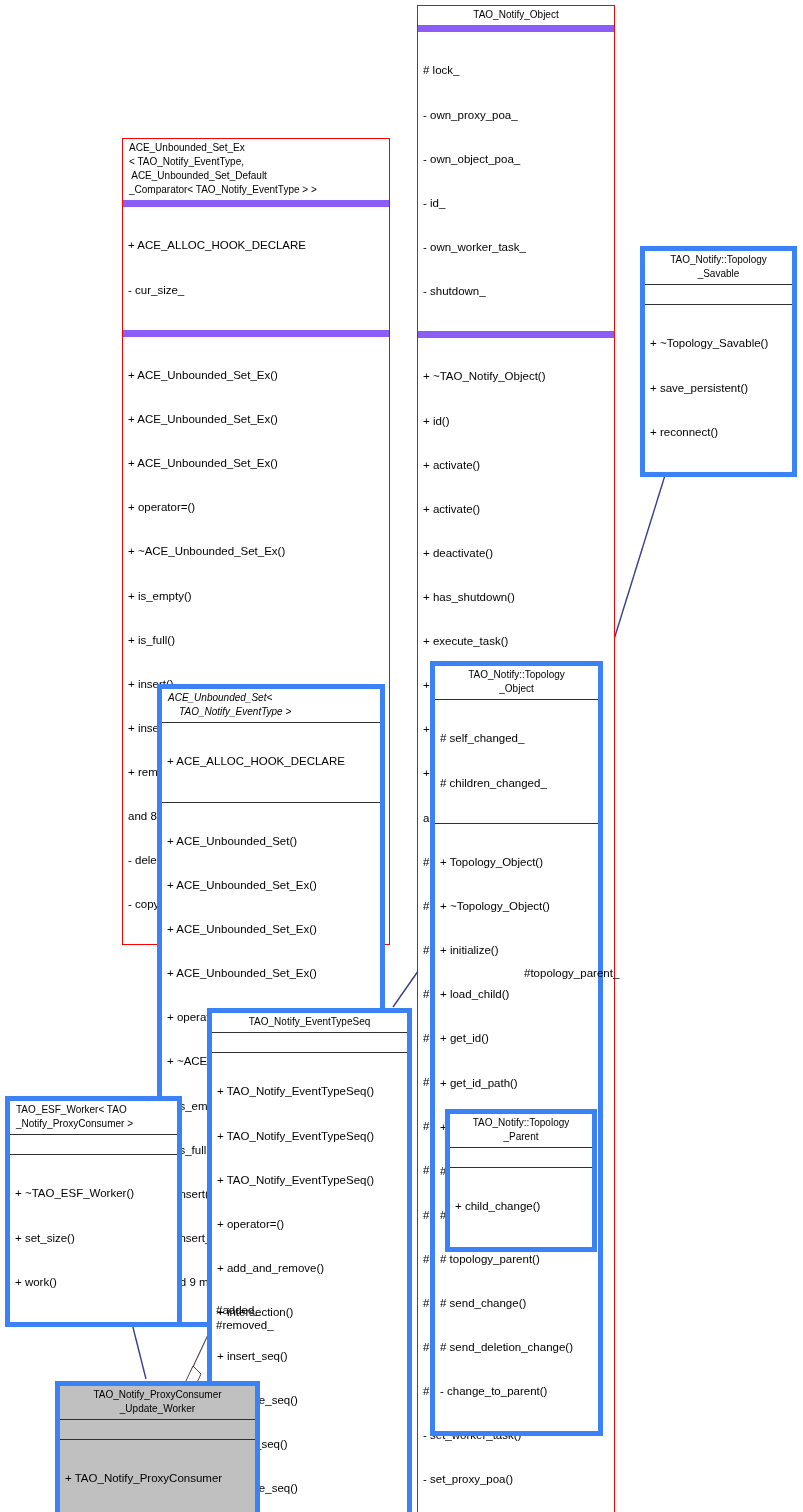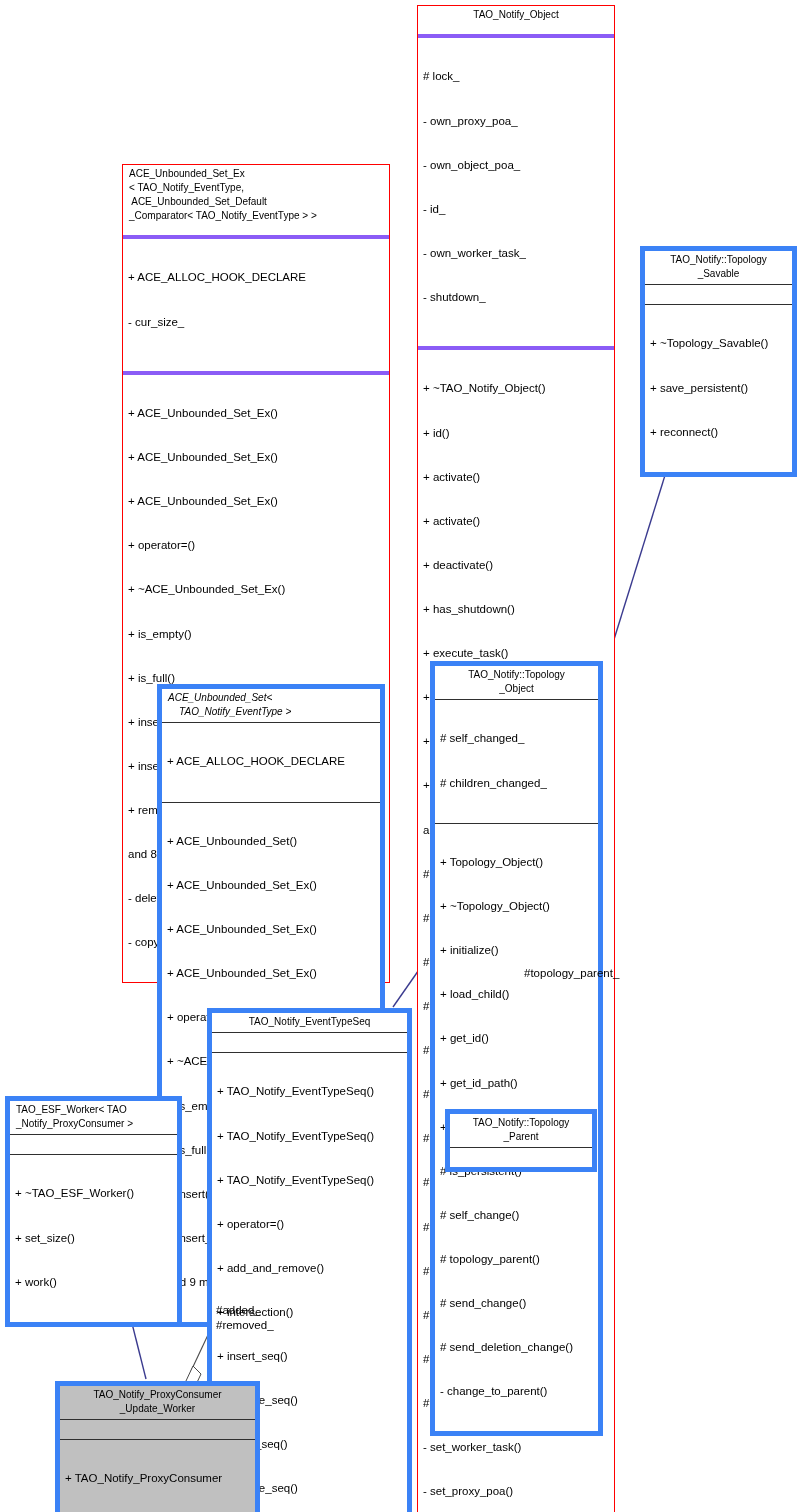--- a/index.html
+++ b/index.html
@@ -46,22 +46,21 @@
   }
   .node .sect {
     border-top: 1px solid #2f2f2f;
     padding: 2px 4px 3px 5px;
     font-size: 11.5px;
     line-height: 14.7px;
     color: #000000;
     white-space: pre;
   }
   .node.red .sect {
-    border-top: 4px solid #8b5cf6;
-    margin-top: 9px;
+    border-top: 7px solid #8b5cf6;
   }
   .node .sect.empty {
     min-height: 13px;
     padding: 3px 4px;
   }
   .node .row {
     white-space: pre;
   }
   .edge-label {
     position: absolute;
@@ -163,21 +162,21 @@
       <div class="row">- set_proxy_poa()</div>
       <div class="row">- set_object_poa()</div>
       
       
       
       
       
     </div>
   </div>
 
-  <div class="node red" style="left:122px; top:164px; width:268px;">
+  <div class="node red" style="left:122px; top:138px; width:268px;">
     <div class="title" style="text-align:left; padding-left:6px;">ACE_Unbounded_Set_Ex
 &lt; TAO_Notify_EventType,
  ACE_Unbounded_Set_Default
 _Comparator&lt; TAO_Notify_EventType &gt; &gt;</div>
     <div class="sect">
       <div class="row">+ ACE_ALLOC_HOOK_DECLARE</div>
       <div class="row">- cur_size_</div>
     </div>
     <div class="sect">
       <div class="row">+ ACE_Unbounded_Set_Ex()</div>
@@ -283,20 +282,23 @@
       <div class="row">+ ~TAO_ESF_Worker()</div>
       <div class="row">+ set_size()</div>
       <div class="row">+ work()</div>
     </div>
   </div>
 
   <div class="node" style="left:445px; top:1109px; width:152px;">
     <div class="title">TAO_Notify::Topology
 _Parent</div>
     <div class="sect empty"></div>
+    <div class="sect">
+      <div class="row">+ child_change()</div>
+    </div>
   </div>
 
   <div class="node gray" style="left:55px; top:1381px; width:205px;">
     <div class="title">TAO_Notify_ProxyConsumer
 _Update_Worker</div>
     <div class="sect empty"></div>
     <div class="sect">
       <div class="row">+ TAO_Notify_ProxyConsumer</div>
       <div class="row">_Update_Worker()</div>
       

